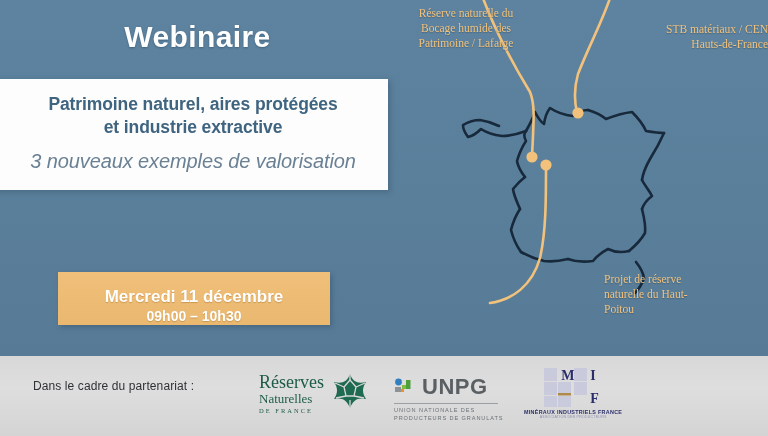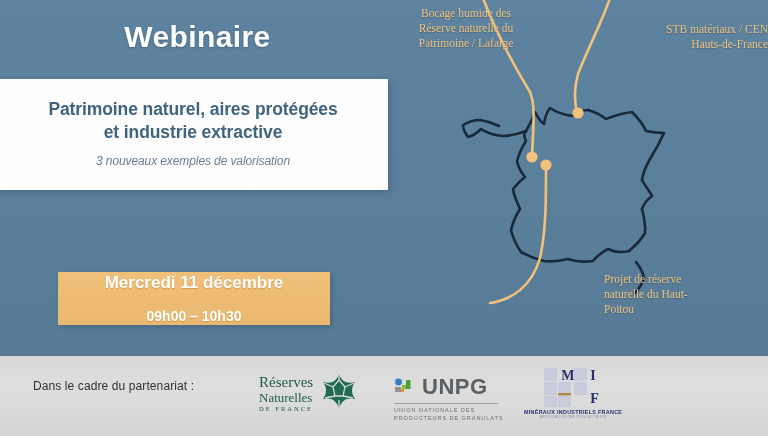--- a/index.html
+++ b/index.html
@@ -52,37 +52,37 @@
     color: #3f6480;
     font-size: 17.5px;
     font-weight: bold;
     line-height: 1.32;
     text-align: center;
     margin: 0 0 2px 0;
     letter-spacing: -0.1px;
   }
   .title-sub {
     color: #6a8094;
-    font-size: 12px;
+    font-size: 20px;
     font-style: italic;
     line-height: 1.25;
     text-align: center;
     margin: 8px 0 0 0;
     letter-spacing: -0.1px;
   }
   
   .date-badge {
     position: absolute;
     left: 58px; top: 272px;
     width: 272px; height: 53px;
     background: linear-gradient(180deg, #f0bf79 0%, #eab86f 100%);
     box-shadow: 2px 2px 5px rgba(20,40,60,0.25);
     display: flex;
     flex-direction: column;
-    justify-content: space-between;
+    justify-content: flex-end;
     align-items: center;
     box-sizing: border-box;
   }
   .date-line1 {
     color: #ffffff;
     font-size: 17px;
     font-weight: bold;
     line-height: 1.25;
     text-shadow: 0 1px 1px rgba(140,90,20,0.35);
   }
@@ -127,21 +127,21 @@
   }
   .logo { position: absolute; display: flex; align-items: center; }
   
   .logo-rnf { left: 259px; top: 372px; }
   .rnf-text {
     font-family: "Liberation Serif", serif;
     color: #1d5c46;
     line-height: 1.05;
     text-align: left;
   }
-  .rnf-l1 { font-size: 15px; text-align: right; }
+  .rnf-l1 { font-size: 18px; text-align: right; }
   .rnf-l2 { font-size: 13px; }
   .rnf-l3 { font-size: 6.5px; letter-spacing: 2px; margin-top: 2px; }
   
   .logo-unpg { left: 394px; top: 374px; flex-direction: column; align-items: flex-start; }
   .unpg-row { display: flex; align-items: center; }
   .unpg-word {
     font-size: 22px;
     font-weight: bold;
     color: #5a5f63;
     letter-spacing: 0.5px;
@@ -240,22 +240,22 @@
         <path d="M166,166 C166,200 166,232 160,258 C152,286 132,300 110,303"></path>
       </g>
       <g fill="#f2c27c">
         <circle cx="152" cy="157" r="5.6"></circle>
         <circle cx="198" cy="113" r="5.6"></circle>
         <circle cx="166" cy="165" r="5.6"></circle>
       </g>
     </svg>
 
     <div class="ann ann-bocage" style="left:6px; top:6px; width:160px;">
+      <div>Réserve naturelle du</div>
       <div>Bocage humide des</div>
-      <div>Réserve naturelle du</div>
       <div>Patrimoine / Lafarge</div>
     </div>
 
     <div class="ann ann-stb" style="left:246px; top:22px; width:142px;">
       <div>STB matériaux / CEN</div>
       <div>Hauts-de-France</div>
     </div>
 
     <div class="ann ann-poitou" style="left:224px; top:272px; width:150px;">
       <div>Projet de réserve</div>

